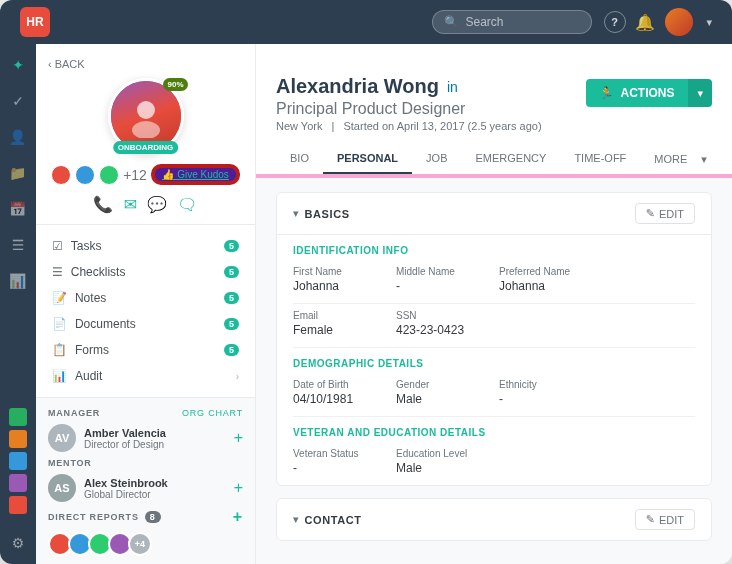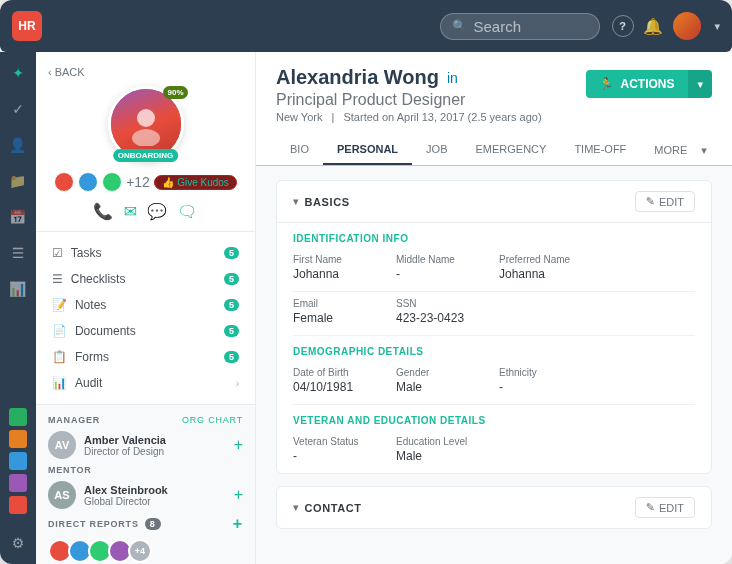--- a/index.html
+++ b/index.html
@@ -11,27 +11,26 @@
       background: #fff;
       border-radius: 12px;
       box-shadow: 0 8px 40px rgba(0,0,0,0.18);
       display: flex;
       flex-direction: column;
       overflow: hidden;
     }
 
     
     .top-nav {
-      height: 52px;
+      height: 44px;
       background: #2c3e50;
       display: flex;
       align-items: center;
-      padding: 0 12px;
+      padding: 0 20px;
       flex-shrink: 0;
-      border-radius: 6px;
     }
     .nav-logo {
       width: 30px; height: 30px;
       background: #e74c3c;
       border-radius: 6px;
       color: #fff;
       font-weight: 700;
       font-size: 12px;
       display: flex; align-items: center; justify-content: center;
     }
@@ -40,21 +39,21 @@
       background: rgba(255,255,255,0.15);
       border: 1px solid rgba(255,255,255,0.25);
       border-radius: 16px;
       padding: 4px 12px;
       color: #fff;
       font-size: 12px;
       width: 160px;
       display: flex; align-items: center; gap: 6px;
     }
     .search-box input {
-      background: none; border: none; outline: none; color: #22c55e; font-size: 15px; width: 110px;
+      background: none; border: none; outline: none; color: #22c55e; font-size: 12px; width: 110px;
     }
     .search-box input::placeholder { color: rgba(255,255,255,0.6); }
     .nav-icons { display: flex; align-items: center; gap: 10px; margin-left: 12px; }
     .nav-icon-btn { color: rgba(255,255,255,0.8); font-size: 16px; cursor: pointer; }
     .avatar-circle { width: 28px; height: 28px; border-radius: 50%; background: #c0392b; overflow: hidden; display: flex; align-items: center; justify-content: center; }
     .avatar-img { width: 100%; height: 100%; background: linear-gradient(135deg, #e67e22, #c0392b); border-radius: 50%; }
     .chevron-down { color: rgba(255,255,255,0.7); font-size: 11px; margin-left: 3px; }
 
     
     .main-body {
@@ -154,25 +153,26 @@
       padding: 2px 4px;
       border-radius: 8px;
     }
     .profile-kudos-row {
       display: flex; align-items: center; gap: 4px; margin: 4px 0;
     }
     .kudos-avatar { width: 20px; height: 20px; border-radius: 50%; border: 1px solid #fff; }
     .kudos-count { font-size: 14px; color: #6c757d; }
     .give-kudos-btn {
       font-size: 10px; color: #1abc9c;
-      border: 1px solid #b91c1c;
+      border: 4px solid #b91c1c;
       border-radius: 10px;
       padding: 1px 7px;
       cursor: pointer;
-      background: #7f1d1d;
+      background: #4c1d95;
+      text-decoration: underline;
     }
     .profile-actions-row {
       display: flex; gap: 10px; margin-top: 6px;
     }
     .profile-action-icon {
       font-size: 16px; color: #1abc9c; cursor: pointer;
     }
 
     
     .nav-items {
@@ -257,23 +257,23 @@
     
     .main-content {
       flex: 1;
       display: flex;
       flex-direction: column;
       overflow: hidden;
     }
 
     
     .profile-top-bar {
-      padding: 14px 20px 0;
+      padding: 31px 20px 0;
       background: #fff;
-      border-bottom: 1px solid #f9a8d4;
+      border-bottom: 4px solid #f9a8d4;
     }
     .profile-name-row {
       display: flex; align-items: center; gap: 8px; margin-bottom: 2px;
     }
     .profile-name {
       font-size: 20px; font-weight: 700; color: #2c3e50;
     }
     .linkedin-icon {
       color: #0077b5; font-size: 14px; cursor: pointer;
     }

